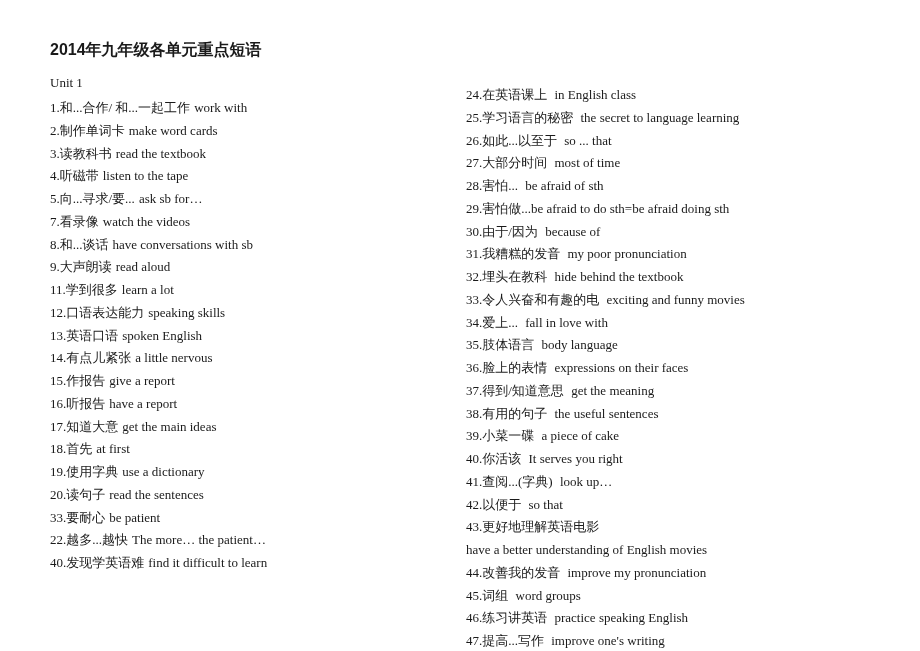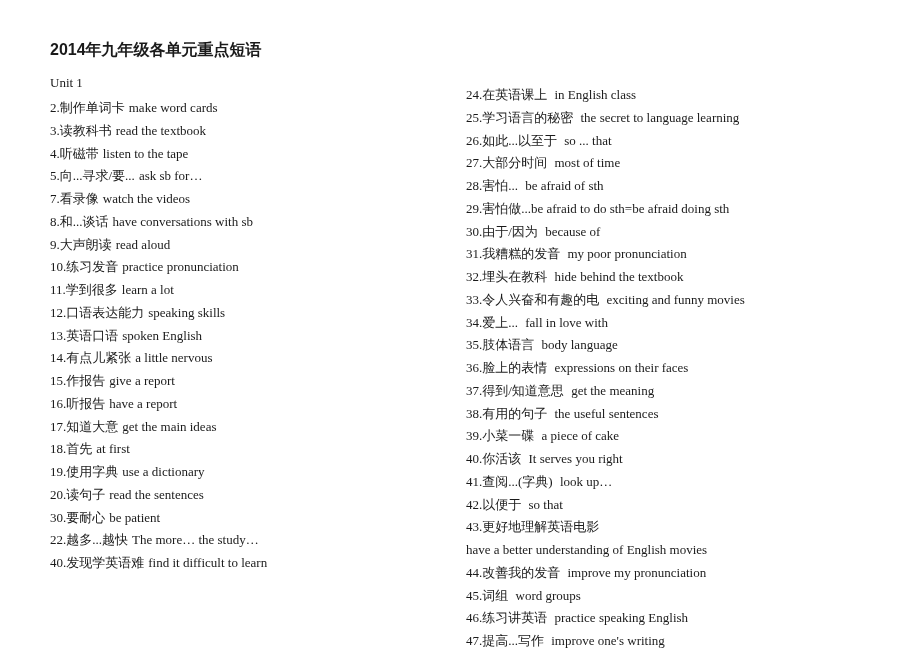--- a/index.html
+++ b/index.html
@@ -50,40 +50,40 @@
   </style>
 </head>
 <body>
 
 <h1>2014年九年级各单元重点短语</h1>
 
 <div class="content-wrapper">
   <div class="left-col">
     <div class="unit-label">Unit 1</div>
     <ul class="item-list" id="left-list">
+        <li><span class="zh">1.和...合作/ 和...一起工作</span><span class="en">work with</span></li>
         <li><span class="zh">2.制作单词卡</span><span class="en">make word cards</span></li>
         <li><span class="zh">3.读教科书</span><span class="en">read the textbook</span></li>
         <li><span class="zh">4.听磁带</span><span class="en">listen to the tape</span></li>
         <li><span class="zh">5.向...寻求/要...</span><span class="en">ask sb for…</span></li>
         <li><span class="zh">7.看录像</span><span class="en">watch the videos</span></li>
         <li><span class="zh">8.和...谈话</span><span class="en">have conversations with sb</span></li>
         <li><span class="zh">9.大声朗读</span><span class="en">read aloud</span></li>
-        <li><span class="zh">10.练习发音</span><span class="en">practice pronunciation</span></li>
         <li><span class="zh">11.学到很多</span><span class="en">learn a lot</span></li>
         <li><span class="zh">12.口语表达能力</span><span class="en">speaking skills</span></li>
         <li><span class="zh">13.英语口语</span><span class="en">spoken English</span></li>
         <li><span class="zh">14.有点儿紧张</span><span class="en">a little nervous</span></li>
         <li><span class="zh">15.作报告</span><span class="en">give a report</span></li>
         <li><span class="zh">16.听报告</span><span class="en">have a report</span></li>
         <li><span class="zh">17.知道大意</span><span class="en">get the main ideas</span></li>
         <li><span class="zh">18.首先</span><span class="en">at first</span></li>
         <li><span class="zh">19.使用字典</span><span class="en">use a dictionary</span></li>
         <li><span class="zh">20.读句子</span><span class="en">read the sentences</span></li>
-        <li><span class="zh">30.要耐心</span><span class="en">be patient</span></li>
-        <li><span class="zh">22.越多...越快</span><span class="en">The more… the study…</span></li>
+        <li><span class="zh">33.要耐心</span><span class="en">be patient</span></li>
+        <li><span class="zh">22.越多...越快</span><span class="en">The more… the patient…</span></li>
         <li><span class="zh">40.发现学英语难</span><span class="en">find it difficult to learn</span></li>
       </ul>
   </div>
   <div class="right-col">
     <ul class="item-list" id="right-list">
         <li><span class="zh">24.在英语课上</span><span class="en">  in English class</span></li>
         <li><span class="zh">25.学习语言的秘密</span><span class="en">  the secret to language learning</span></li>
         <li><span class="zh">26.如此...以至于</span><span class="en">  so ... that</span></li>
         <li><span class="zh">27.大部分时间</span><span class="en">  most of time</span></li>
         <li><span class="zh">28.害怕...</span><span class="en">  be afraid of sth</span></li>

